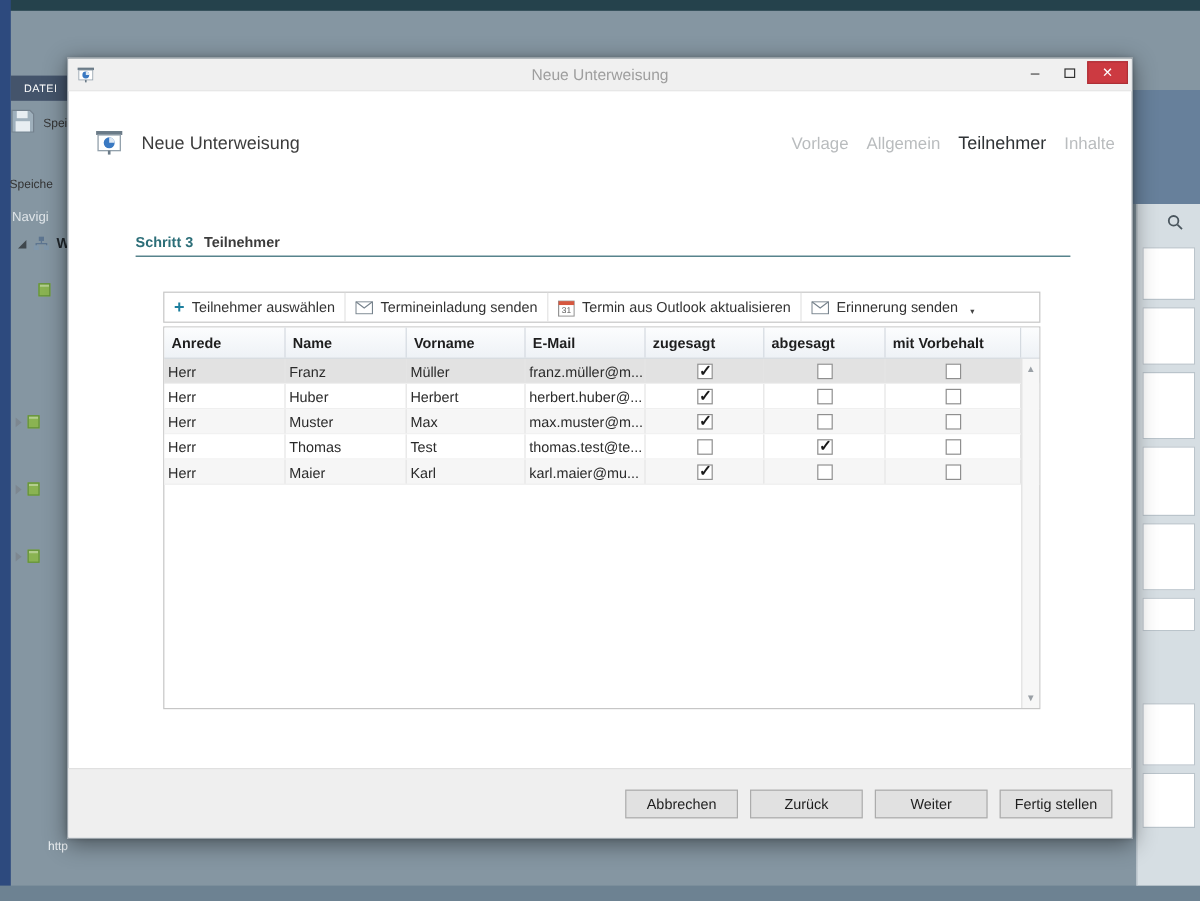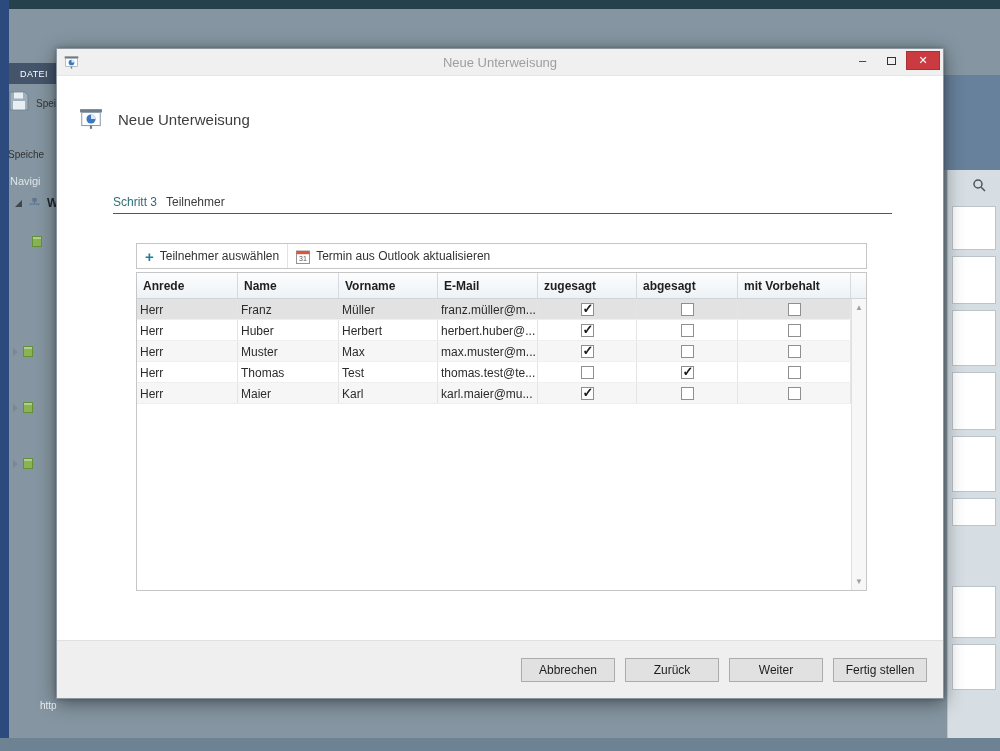--- a/index.html
+++ b/index.html
@@ -43,21 +43,21 @@
   .max-box { width:9px; height:8px; border:1px solid #333; display:inline-block; }
   .win-btn.close { width:34px; background:#cc3a41; border:1px solid #ad2f36; color:#fff; font-size:11px; }
 
   .dlg-header { position:absolute; left:22px; top:58px; right:14px; display:flex; align-items:center; }
   .hdr-icon { width:24px; height:24px; margin-right:15px; flex:0 0 auto; }
   .hdr-title { font-size:15px; color:#3d3d3d; }
   .steps { margin-left:auto; display:flex; align-items:baseline; gap:15px; }
   .step { font-size:14px; color:#b9bcbe; cursor:default; }
   .step.active { font-size:15px; color:#2f3336; }
 
-  .step-heading { position:absolute; left:56px; top:146px; font-size:12px; }
+  .step-heading { position:absolute; left:56px; top:146px; font-size:12px;font-weight:bold; }
   .sh-step { color:#2c6e78; }
   .sh-name { color:#3c3c3c; margin-left:9px; }
   .step-line { position:absolute; left:56px; top:164px; width:779px; height:1px; background:#2e6570; }
 
   .toolbar { position:absolute; left:79px; top:194px; width:731px; height:26px; border:1px solid #c6c6c6; background:#fff; display:flex; align-items:stretch; }
   .tb-btn { display:flex; align-items:center; gap:6px; padding:0 8px; border-right:1px solid #e3e3e3; white-space:nowrap; font-size:12px; color:#333; }
   .tb-btn:last-child { border-right:none; }
   .ic-plus { color:#1d7f9e; font-weight:bold; font-size:15px; line-height:1; }
   .ic-env, .ic-cal { display:inline-block; line-height:0; }
   .dd { font-size:7px; color:#444; margin-left:4px; align-self:flex-end; padding-bottom:4px; }
@@ -188,42 +188,67 @@
       <span class="hdr-icon">
         <svg width="24" height="24" viewBox="0 0 22 22">
             <rect x="1" y="2" width="20" height="3" fill="#6b7b88"></rect>
             <rect x="2.5" y="5" width="17" height="12" fill="#fff" stroke="#93a1ac"></rect>
             <circle cx="11" cy="11" r="4.2" fill="#3a79c2"></circle>
             <path d="M11 11 L11 6.8 A4.2 4.2 0 0 1 15.2 11 Z" fill="#dfe9f3"></path>
             <rect x="10" y="17" width="2" height="3" fill="#6b7b88"></rect>
           </svg>
       </span>
       <span class="hdr-title">Neue Unterweisung</span>
+      <span class="steps">
+        <span class="step">Vorlage</span>
+        <span class="step">Allgemein</span>
+        <span class="step active">Teilnehmer</span>
+        <span class="step">Inhalte</span>
+      </span>
     </div>
 
     <div class="step-heading">
       <span class="sh-step">Schritt 3</span><span class="sh-name">Teilnehmer</span>
     </div>
     <div class="step-line"></div>
 
     <div class="toolbar">
       <span class="tb-btn">
         <span class="ic-plus">+</span>
         <span>Teilnehmer auswählen</span>
+      </span>
+      <span class="tb-btn">
+        <span class="ic-env">
+          <svg width="15" height="11" viewBox="0 0 16 12">
+              <rect x="0.5" y="0.5" width="15" height="11" fill="#fff" stroke="#76828c"></rect>
+              <path d="M0.5 0.5 L8 6.2 L15.5 0.5" fill="none" stroke="#76828c"></path>
+            </svg>
+        </span>
+        <span>Termineinladung senden</span>
       </span>
       <span class="tb-btn">
         <span class="ic-cal">
           <svg width="14" height="15" viewBox="0 0 14 15">
               <rect x="0.5" y="2" width="13" height="12.5" fill="#fff" stroke="#949494"></rect>
               <rect x="0.5" y="2" width="13" height="3.2" fill="#d6573f"></rect>
               <text x="7" y="12" font-size="7" text-anchor="middle" fill="#555">31</text>
             </svg>
         </span>
         <span>Termin aus Outlook aktualisieren</span>
       </span>
+      <span class="tb-btn">
+        <span class="ic-env">
+          <svg width="15" height="11" viewBox="0 0 16 12">
+              <rect x="0.5" y="0.5" width="15" height="11" fill="#fff" stroke="#76828c"></rect>
+              <path d="M0.5 0.5 L8 6.2 L15.5 0.5" fill="none" stroke="#76828c"></path>
+            </svg>
+        </span>
+        <span>Erinnerung senden</span>
+        <span class="dd">▾</span>
+      </span>
     </div>
 
     <div class="table-wrap">
       <div class="thead">
         <div class="th c0">Anrede</div>
         <div class="th c1">Name</div>
         <div class="th c2">Vorname</div>
         <div class="th c3">E-Mail</div>
         <div class="th c4">zugesagt</div>
         <div class="th c5">abgesagt</div>

